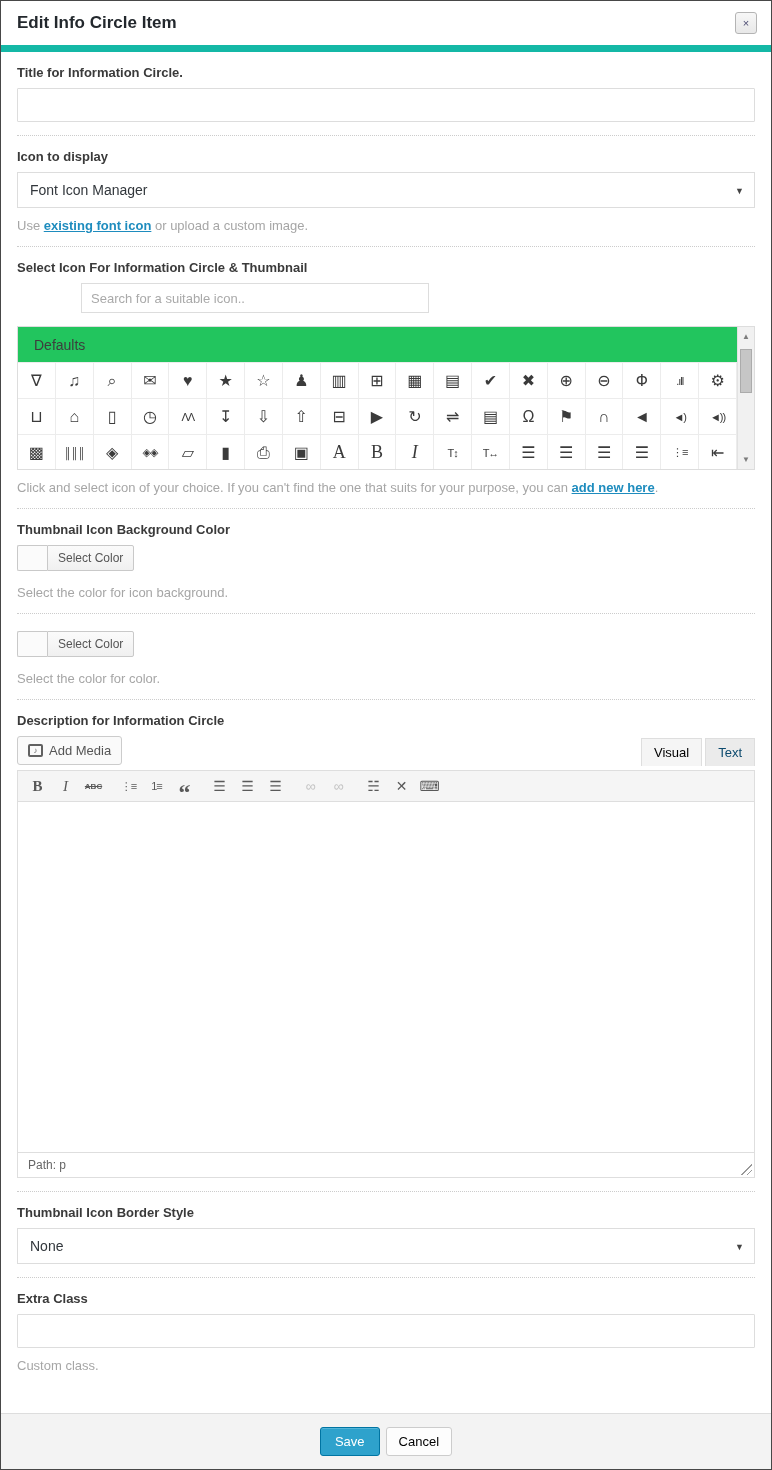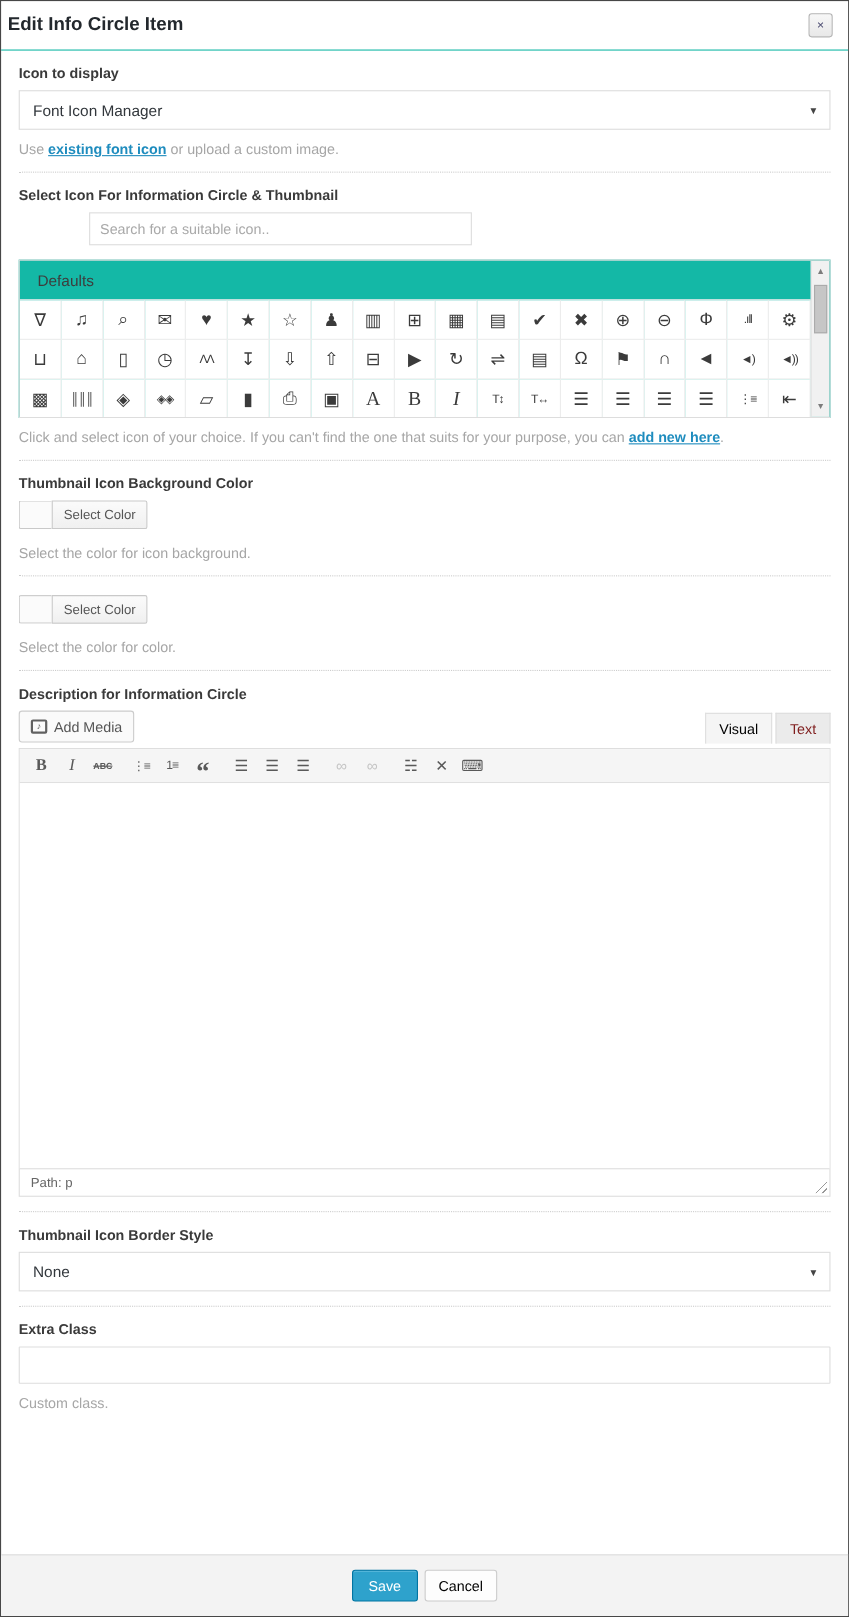--- a/index.html
+++ b/index.html
@@ -2,22 +2,22 @@
 <html><head>
 <meta charset="utf-8">
 <style>
   * { box-sizing: border-box; margin: 0; padding: 0; }
   html,body { width: 772px; }
   body { font-family: "Liberation Sans", sans-serif; background: #fff; }
   .modal { width: 772px; height: 1470px; background: #fff; border: 1px solid #474747;
            display: flex; flex-direction: column; }
 
   
-  .modal-header { display: flex; justify-content: space-between; 
-                  padding: 11px 14px 11px 6px; border-bottom: 1px solid #14b8a6; }
+  .modal-header { display: flex; justify-content: space-between; align-items: center;
+                  padding: 11px 14px 11px 16px; border-bottom: 7px solid #14b8a6; }
   .modal-title { font-size: 17px; font-weight: bold; color: #23282d; }
   .close-btn { width: 22px; height: 22px; border: 1px solid #b4b4b4; border-radius: 3px;
                background: linear-gradient(#f7f7f7, #e8e8e8); color: #4c4c72; font-size: 11px;
                line-height: 1; cursor: pointer; font-family: "Liberation Sans", sans-serif; }
 
   
   .modal-body { padding: 0 16px; flex: 1; display: flex; flex-direction: column; }
   .section { border-bottom: 1px dotted #ccc; padding: 13px 0; }
   .section.last { border-bottom: none; }
   .field-label { font-size: 13px; font-weight: bold; color: #3a3a3a; margin-bottom: 8px; }
@@ -30,21 +30,21 @@
   .select { position: relative; width: 100%; height: 36px; border: 1px solid #ddd;
             background: #fff; display: flex; align-items: center; padding: 0 26px 0 12px;
             font-size: 14px; color: #32373c; cursor: pointer; }
   .select .caret { position: absolute; right: 10px; top: 13px; font-size: 9px; color: #444; }
 
   
   .search-input { width: 348px; height: 28px; margin-left: 64px; border: 1px solid #ddd;
                   padding: 14px 9px; font-size: 13px; color: #a16207; font-family: "Liberation Sans", sans-serif; }
   .search-input::placeholder { color: #a9a9a9; }
   .icon-panel { margin-top: 13px; border: 1px solid #ddd; height: 144px; position: relative;
-                overflow: hidden; background: #14b8a6; }
+                overflow: hidden; background: #22c55e; }
   .panel-header { padding: 10px 16px 9px; font-size: 14px; color: #3d3d3d; margin-right: 17px; }
   .icon-grid { display: grid; grid-template-columns: repeat(19, 1fr); margin-right: 17px;
                border-top: 1px solid #ececec; }
   .icon-cell { height: 36px; border-right: 1px solid #ececec; border-bottom: 1px solid #ececec;
                display: flex; align-items: center; justify-content: center; font-size: 16px;
                color: #3b3b3b; background: #fff; cursor: pointer; overflow: hidden; white-space: nowrap; }
   .icon-cell.small { font-size: 11px; letter-spacing: -1px; }
   .icon-cell.serif { font-family: "Liberation Serif", serif; font-size: 18px; }
   .icon-cell.serif.italic { font-style: italic; }
   .panel-scrollbar { position: absolute; top: 0; right: 0; width: 17px; height: 100%;
@@ -65,21 +65,21 @@
 
   
   .media-row { display: flex; justify-content: space-between; align-items: flex-end; margin-top: 2px; }
   .add-media-btn { display: inline-flex; align-items: center; gap: 6px; padding: 6px 10px;
                    background: #fafafa; border: 1px solid #ccc; border-radius: 3px; font-size: 13px;
                    color: #555; cursor: pointer; font-family: "Liberation Sans", sans-serif; }
   .media-icon { display: inline-flex; align-items: center; justify-content: center; width: 15px;
                 height: 13px; border: 2px solid #616161; border-radius: 2px; font-size: 8px;
                 color: #616161; font-weight: bold; }
   .editor-tabs { display: flex; gap: 3px; margin-bottom: -1px; }
-  .tab { padding: 6px 12px; font-size: 13px; color: #7f1d1d; border: 1px solid #dedede;
+  .tab { padding: 6px 12px; font-size: 13px; color: #0c4a6e; border: 1px solid #dedede;
          border-bottom: none; background: #ebebeb; cursor: pointer; position: relative; z-index: 2; }
   .tab.active { background: #f5f5f5; color: #000000; }
   .editor-box { border: 1px solid #dedede; margin-top: 5px; }
   .editor-toolbar { display: flex; align-items: center; gap: 1px; padding: 3px 6px;
                     background: #f5f5f5; border-bottom: 1px solid #dedede; }
   .tb-btn { min-width: 27px; height: 24px; border: 1px solid transparent; background: transparent;
             color: #595959; font-size: 14px; display: flex; align-items: center; justify-content: center;
             cursor: pointer; font-family: "Liberation Sans", sans-serif; }
   .tb-btn.bold { font-weight: bold; font-family: "Liberation Serif", serif; font-size: 15px; }
   .tb-btn.italic { font-style: italic; font-family: "Liberation Serif", serif; font-size: 15px; }
@@ -111,20 +111,24 @@
 
 <div class="modal">
 
   <div class="modal-header">
     <div class="modal-title">Edit Info Circle Item</div>
     <button class="close-btn">×</button>
   </div>
 
   <div class="modal-body">
 
+    <div class="section">
+      <div class="field-label">Title for Information Circle.</div>
+      <input class="text-input" type="text" value="" style="">
+    </div>
 
     <div class="section">
       <div class="field-label">Icon to display</div>
       <div class="select">
         <span>Font Icon Manager</span>
         <span class="caret">▼</span>
       </div>
       <div class="help"><span>Use </span><span class="lnk">existing font icon</span><span> or upload a custom image.</span></div>
     </div>
 

